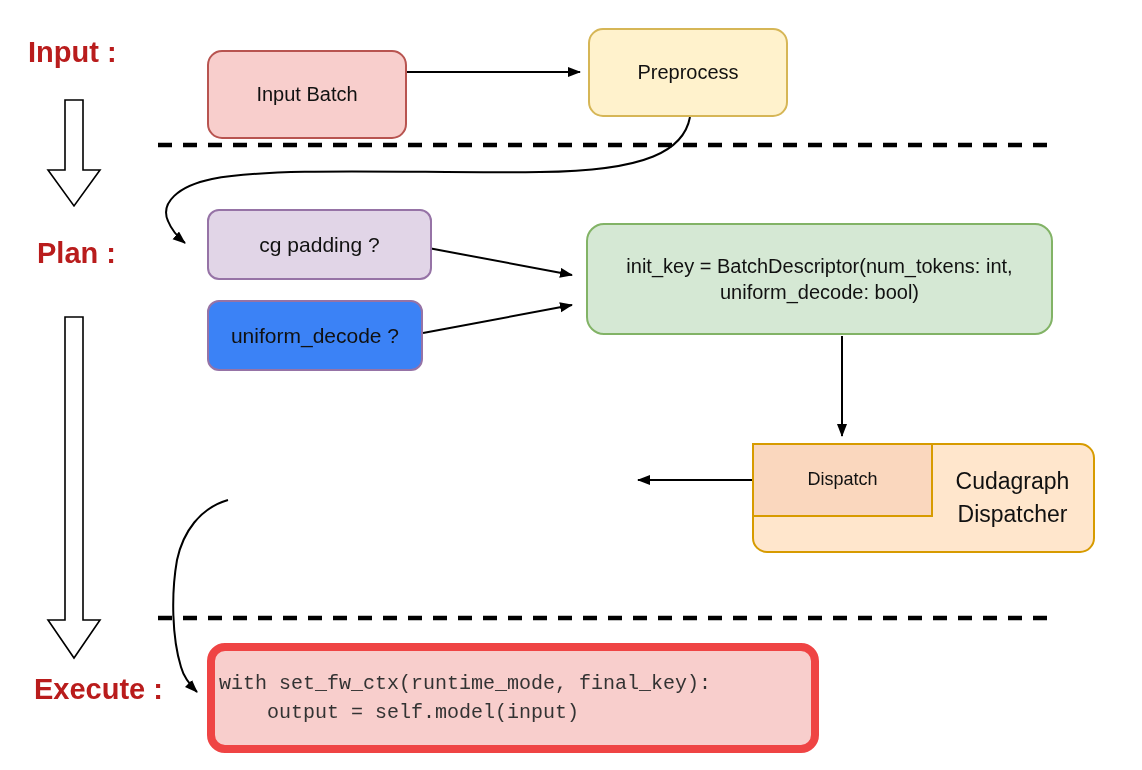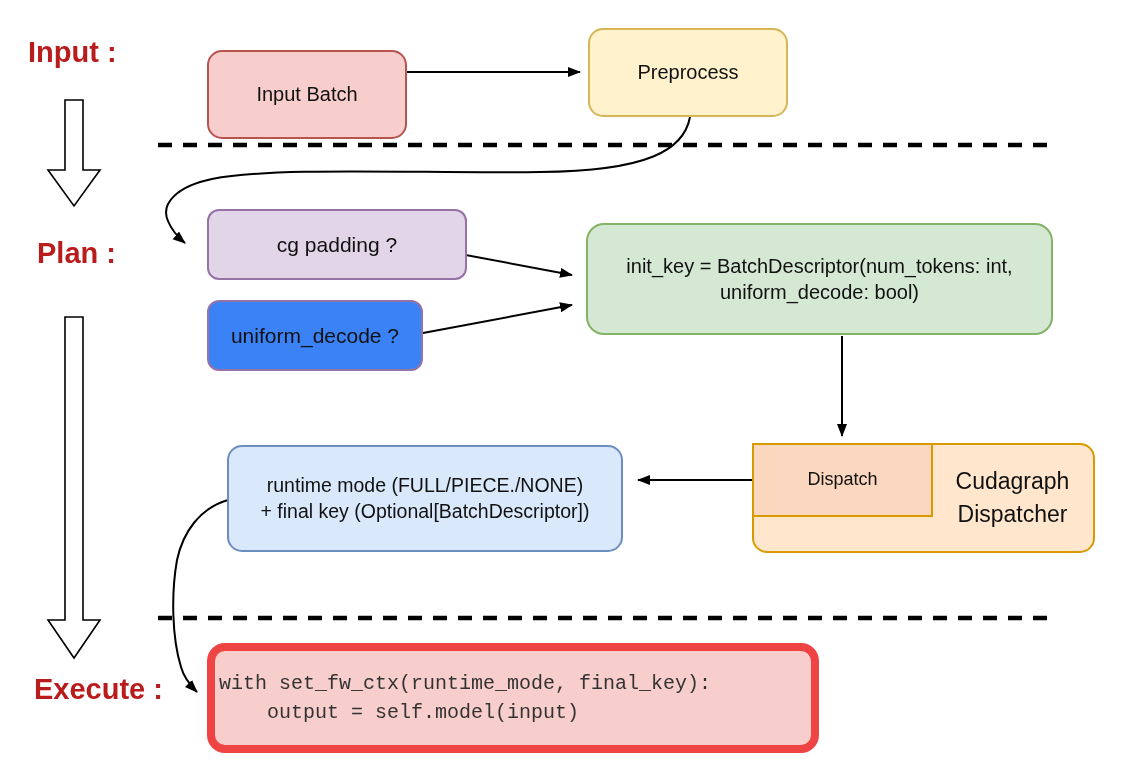--- a/index.html
+++ b/index.html
@@ -36,21 +36,21 @@
     background:#f8cecc;border:2px solid #b85450;border-radius:15px;
     font-size:20px;
     margin-top:22px;
   }
   .node-preprocess{
     left:588px;top:28px;width:200px;height:89px;
     background:#fff2cc;border:2px solid #d6b656;border-radius:15px;
     font-size:20px;
   }
   .node-cg-padding{
-    left:207px;top:209px;width:260px;height:71px;
+    left:207px;top:209px;width:225px;height:71px;
     background:#e1d5e7;border:2px solid #9673a6;border-radius:12px;
     font-size:21px;
   }
   .node-uniform-decode{
     left:207px;top:300px;width:216px;height:71px;
     background:#3b82f6;border:2px solid #9673a6;border-radius:12px;
     font-size:21px;
   }
   .node-init-key{
     left:586px;top:223px;width:467px;height:112px;
@@ -136,24 +136,20 @@
 
   <div class="node node-uniform-decode">
     <span>uniform_decode ?</span>
   </div>
 
   <div class="node node-init-key">
     <span>init_key = BatchDescriptor(num_tokens: int,</span>
     <span>uniform_decode: bool)</span>
   </div>
 
-  <div class="node node-runtime-mode">
-    <span>runtime mode (FULL/PIECE./NONE)</span>
-    <span>+ final key (Optional[BatchDescriptor])</span>
-  </div>
 
   <div class="node node-cudagraph"></div>
   <div class="cudagraph-text">
     <span>Cudagraph</span>
     <span>Dispatcher</span>
   </div>
 
   <div class="node node-dispatch">
     <span>Dispatch</span>
   </div>

